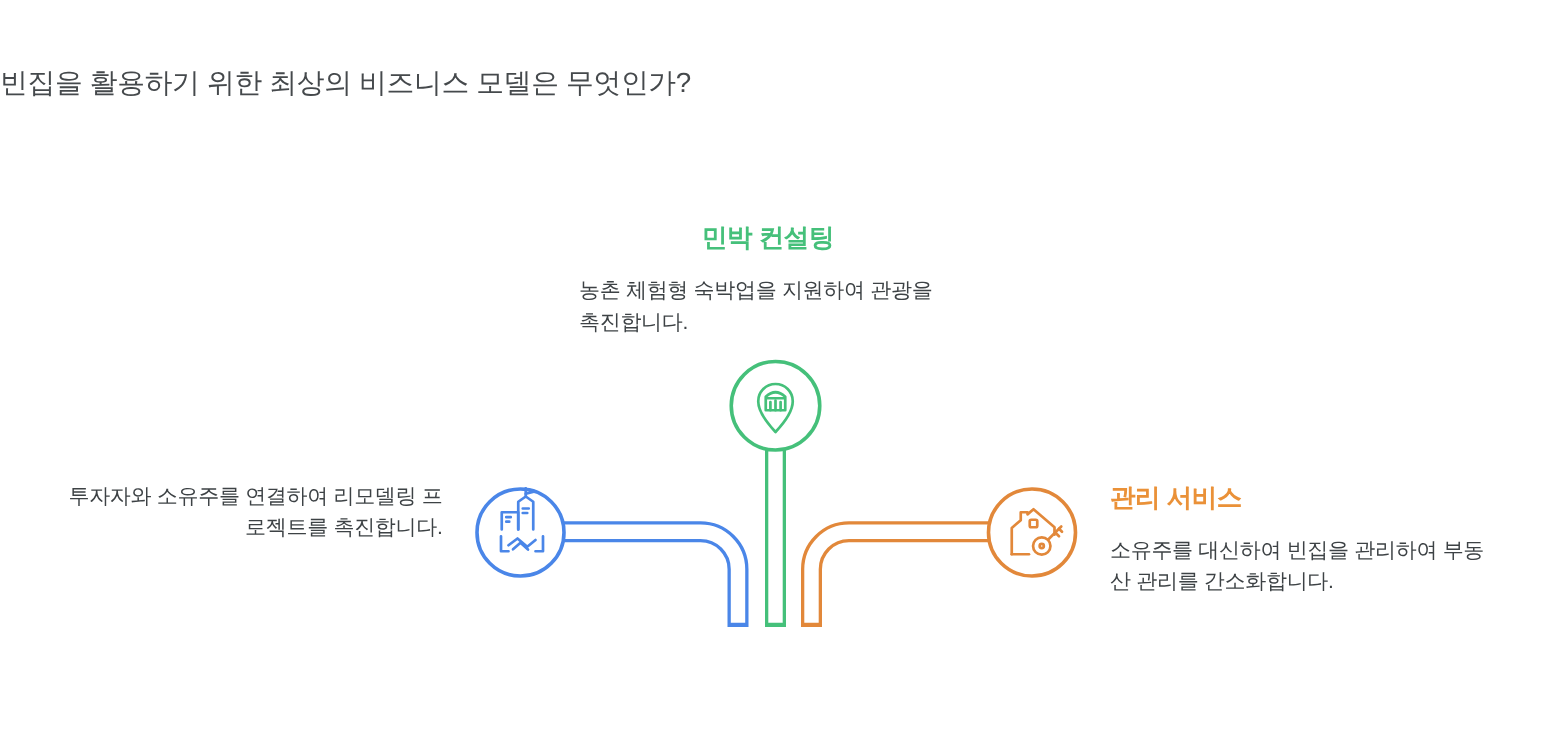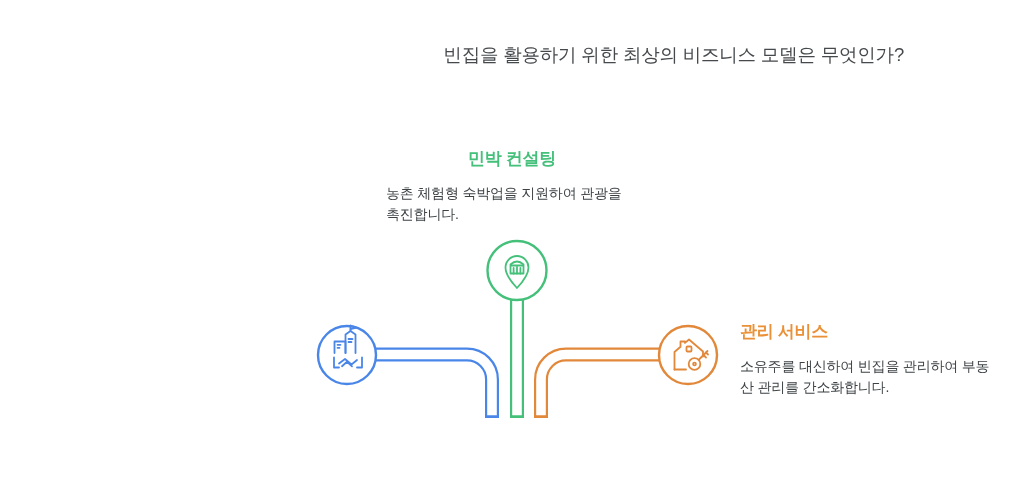--- a/index.html
+++ b/index.html
@@ -1,21 +1,21 @@
 <!DOCTYPE html>
 <html><head>
 <meta charset="utf-8">
 <style>
   html,body{margin:0;padding:0;background:#fff;}
   .stage{
     position:relative;width:1034px;height:500px;background:#ffffff;overflow:hidden;
     font-family:"Liberation Sans","DejaVu Sans",sans-serif;
   }
   .title{
-    position:absolute;top:42px;left:0;width:904px;text-align:right;
+    position:absolute;top:42px;left:0;width:904px;text-align:left;
     font-size:18.5px;font-weight:500;color:#45494c;letter-spacing:-0.2px;
   }
   .diagram{position:absolute;top:0;left:0;}
   .label{position:absolute;}
   .label .h{font-size:17px;font-weight:700;letter-spacing:-0.3px;margin:0 0 13px 0;}
   .label .d{font-size:14px;font-weight:400;color:#3d4245;line-height:1.48;letter-spacing:-0.2px;}
   .label-green{left:386px;top:147px;width:252px;}
   .label-green .h{text-align:center;color:#45c07a;}
   .label-green .d{text-align:left;}
   .label-blue{left:40px;top:320px;width:255px;text-align:right;}
@@ -82,20 +82,21 @@
       <path d="M 674.5 369.5 H 686"></path>
       <rect x="686.5" y="346.5" width="5" height="5" rx="1"></rect>
       <circle cx="694.5" cy="364" r="5.8"></circle>
       <circle cx="694.5" cy="364" r="1.4"></circle>
       <path d="M 699 359.5 L 707.5 351"></path>
       <path d="M 703.5 355 l 2.5 2.5 M 706 352.5 l 2 2"></path>
     </g>
   </svg>
 
   <div class="label label-blue">
+    <div class="d">투자자와 소유주를 연결하여 리모델링 프로젝트를 촉진합니다.</div>
   </div>
 
   <div class="label label-orange">
     <div class="h">관리 서비스</div>
     <div class="d">소유주를 대신하여 빈집을 관리하여 부동산 관리를 간소화합니다.</div>
   </div>
 
   <div class="label label-green">
     <div class="h">민박 컨설팅</div>
     <div class="d">농촌 체험형 숙박업을 지원하여 관광을 촉진합니다.</div>

